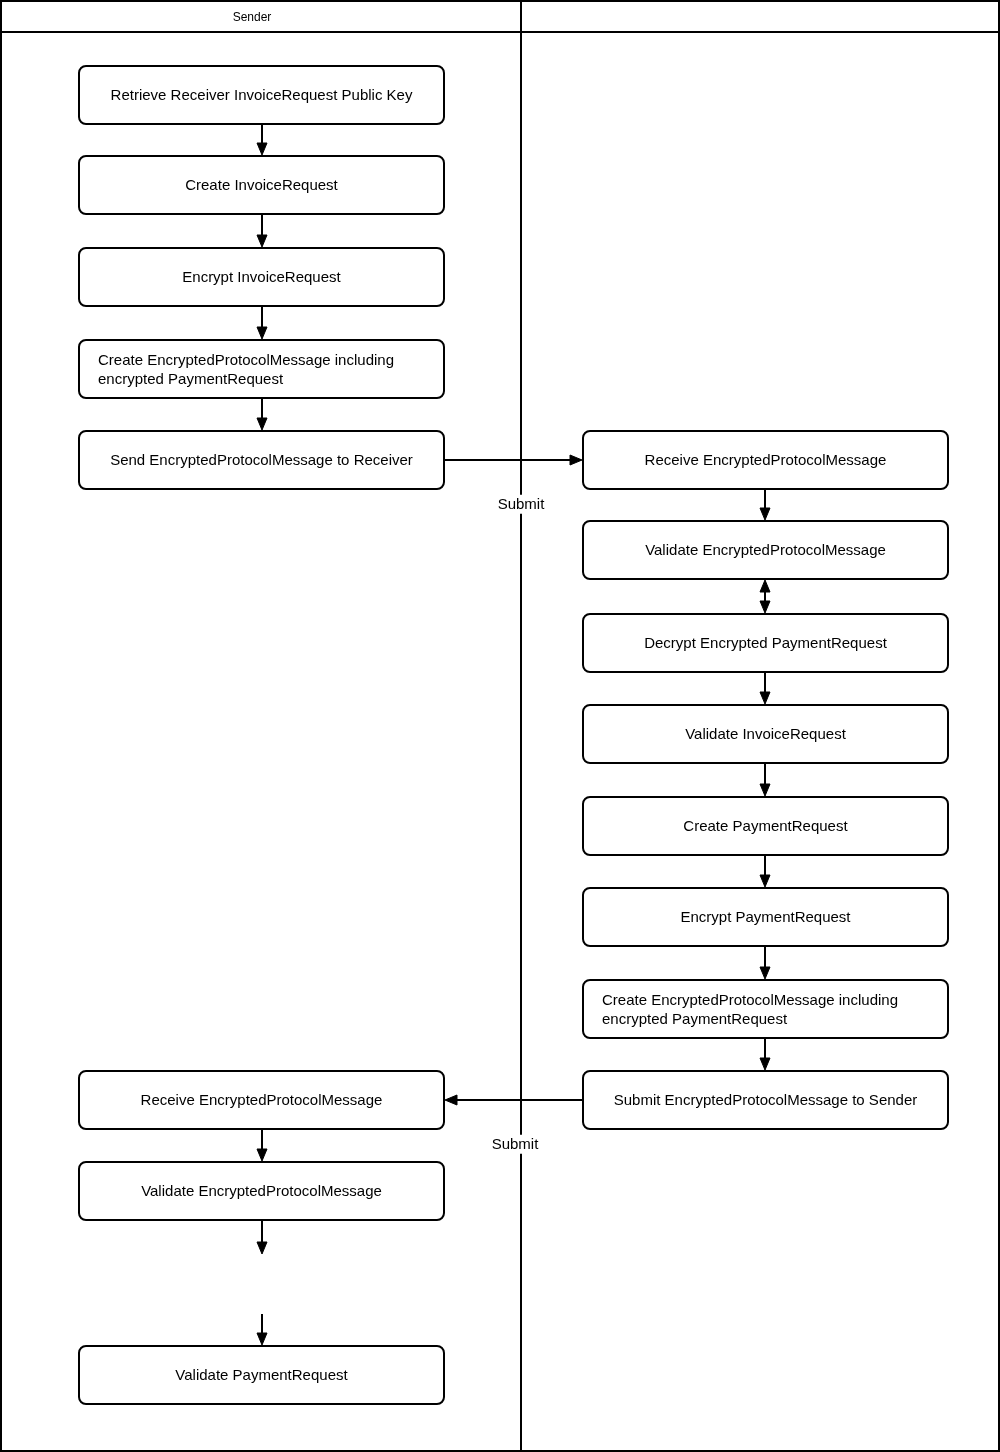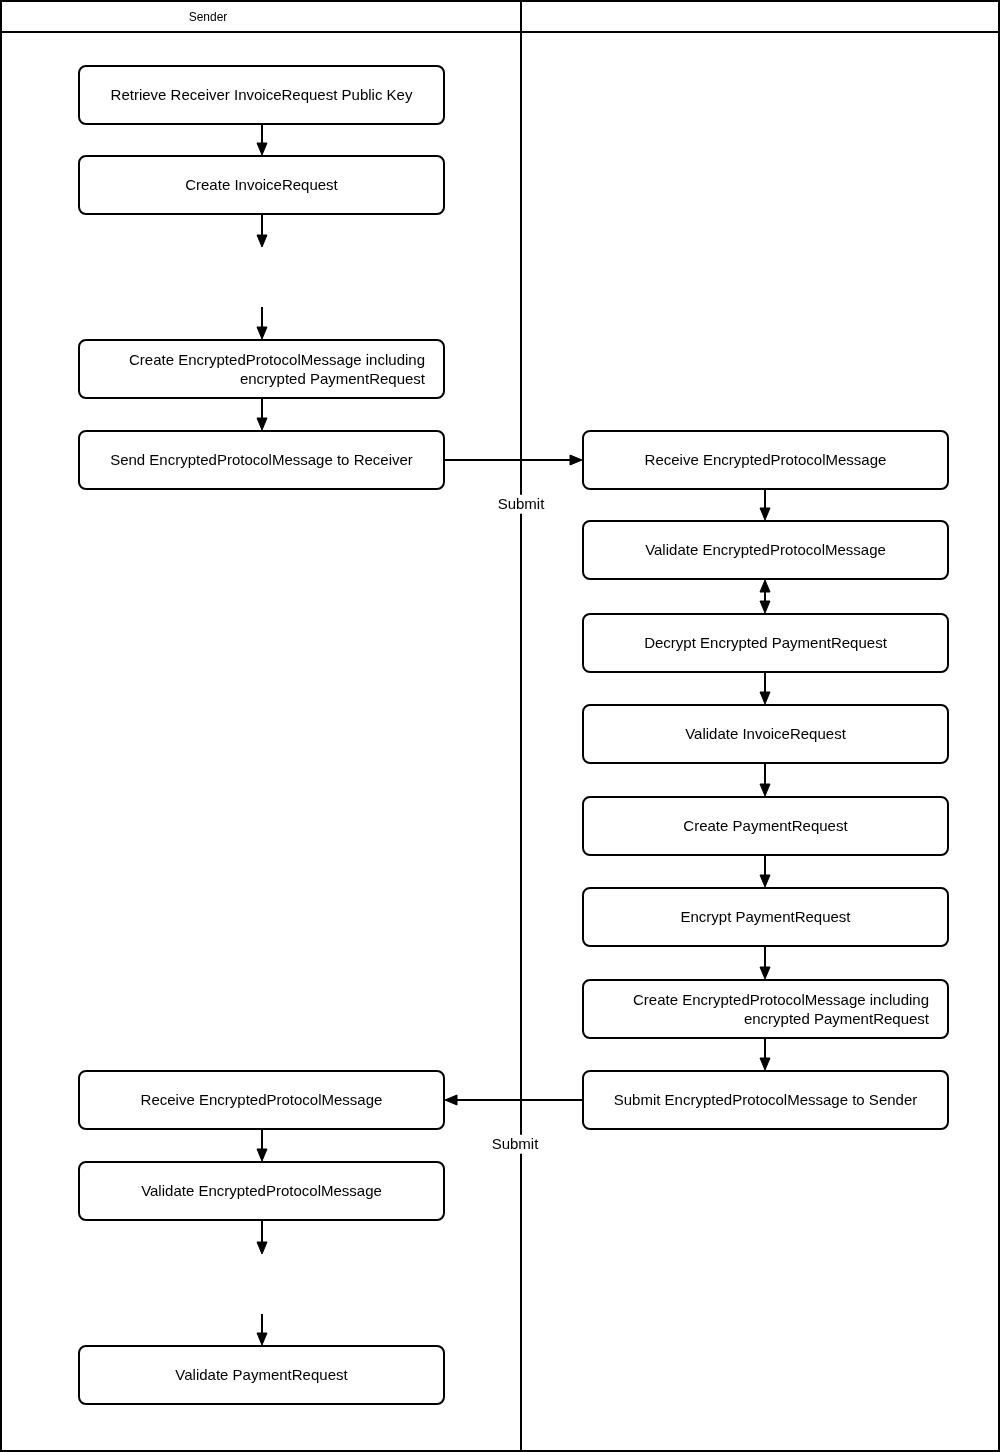--- a/index.html
+++ b/index.html
@@ -26,21 +26,21 @@
     border-bottom: 2px solid #000000;
     display: flex;
   }
   .lane-header {
     display: flex;
     align-items: center;
     justify-content: center;
     font-size: 12px;
     line-height: 1;
   }
-  .lane-header.sender { width: 412px; }
+  .lane-header.sender { width: 412px; margin-left: 44px; }
   .lane-header.receiver { flex: 1; }
   .lane-divider {
     position: absolute;
     left: 518px; top: 0;
     width: 2px; height: 1448px;
     background: #000000;
   }
   svg.connectors {
     position: absolute;
     left: 0; top: 0;
@@ -58,21 +58,21 @@
     position: absolute;
     width: 367px;
     height: 60px;
     box-sizing: border-box;
     border: 2px solid #000000;
     border-radius: 8px;
     background: #ffffff;
     display: flex;
     align-items: center;
     justify-content: center;
-    text-align: right;
+    text-align: left;
     font-size: 15px;
     line-height: 1.3;
     padding: 0 18px;
   }
   .node.sender-lane { left: 76px; }
   .node.receiver-lane { left: 580px; }
   .submit-label {
     position: absolute;
     transform: translate(-50%, -50%);
     background: #ffffff;
@@ -130,20 +130,21 @@
 
     <line x1="443" y1="458" x2="568" y2="458"></line>
       <polygon points="568,453 568,463 580,458"></polygon>
 
     <line x1="580" y1="1098" x2="455" y2="1098"></line>
       <polygon points="455,1093 455,1103 443,1098"></polygon>
   </svg>
 
   <div class="node sender-lane" style="top:63px">Retrieve Receiver InvoiceRequest Public Key</div>
   <div class="node sender-lane" style="top:153px">Create InvoiceRequest</div>
+  <div class="node sender-lane" style="top:245px">Encrypt InvoiceRequest</div>
   <div class="node sender-lane" style="top:337px">Create EncryptedProtocolMessage including encrypted PaymentRequest</div>
   <div class="node sender-lane" style="top:428px">Send EncryptedProtocolMessage to Receiver</div>
   <div class="node sender-lane" style="top:1068px">Receive EncryptedProtocolMessage</div>
   <div class="node sender-lane" style="top:1159px">Validate EncryptedProtocolMessage</div>
   <div class="node sender-lane" style="top:1343px">Validate PaymentRequest</div>
 
   <div class="node receiver-lane" style="top:428px">Receive EncryptedProtocolMessage</div>
   <div class="node receiver-lane" style="top:518px">Validate EncryptedProtocolMessage</div>
   <div class="node receiver-lane" style="top:611px">Decrypt Encrypted PaymentRequest</div>
   <div class="node receiver-lane" style="top:702px">Validate InvoiceRequest</div>

